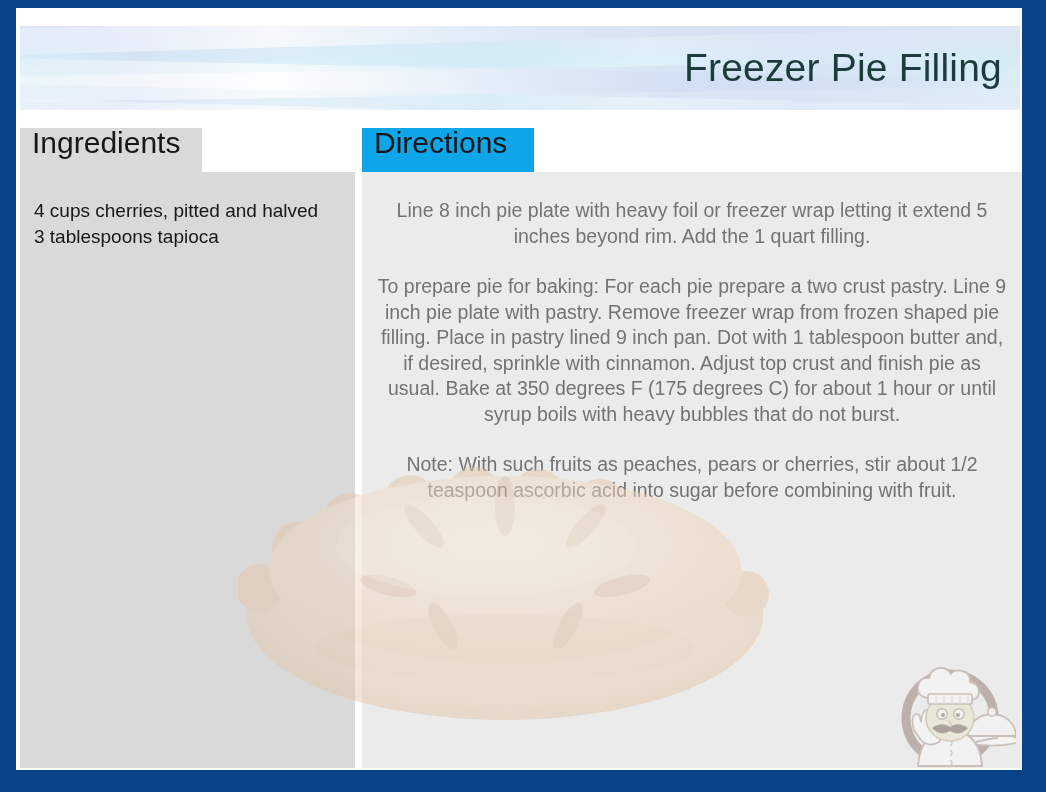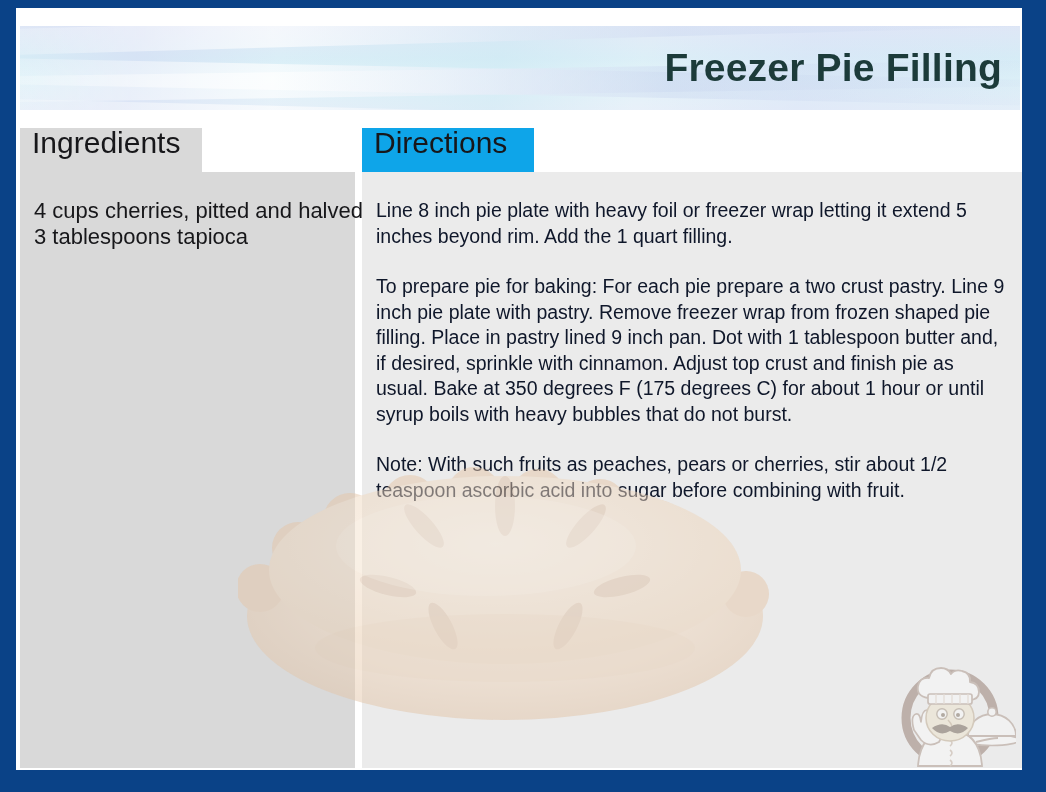--- a/index.html
+++ b/index.html
@@ -67,21 +67,21 @@
   #banner .s2 { top: 30px; transform: rotate(1.2deg);  }
   #banner .s3 { top: 52px; transform: rotate(-0.9deg); }
   #banner .s4 { top: 70px; transform: rotate(1.5deg);  }
 
   #banner-title {
     position: absolute;
     right: 18px;
     top: 50%;
     transform: translateY(-50%);
     font-size: 39px;
-    font-weight: 700;
+    font-weight: 400;
     color: #1c3b3a;
     letter-spacing: 0.2px;
     white-space: nowrap;
   }
 
   
   .panel {
     position: absolute;
     z-index: 10;
   }
@@ -131,32 +131,33 @@
     padding: 26px 14px 0 14px;
     box-sizing: border-box;
   }
 
   .ing-list {
     list-style: none;
     margin: 0;
     padding: 0;
   }
   .ing-list li {
-    font-size: 22px;
+    font-size: 19px;
     line-height: 25.5px;
     color: #17171a;
     white-space: nowrap;
   }
 
   .dir-p {
     font-size: 19.5px;
     line-height: 25.5px;
-    color: #0f172a;
+    color: #737373;
     margin: 0 0 25px 0;
     max-width: 638px;
+    text-align: center;
   }
   .dir-p:last-child { margin-bottom: 8px; }
 
   
   #pie-watermark {
     position: absolute;
     left: 238px;
     top: 420px;
     width: 534px;
     height: 310px;

